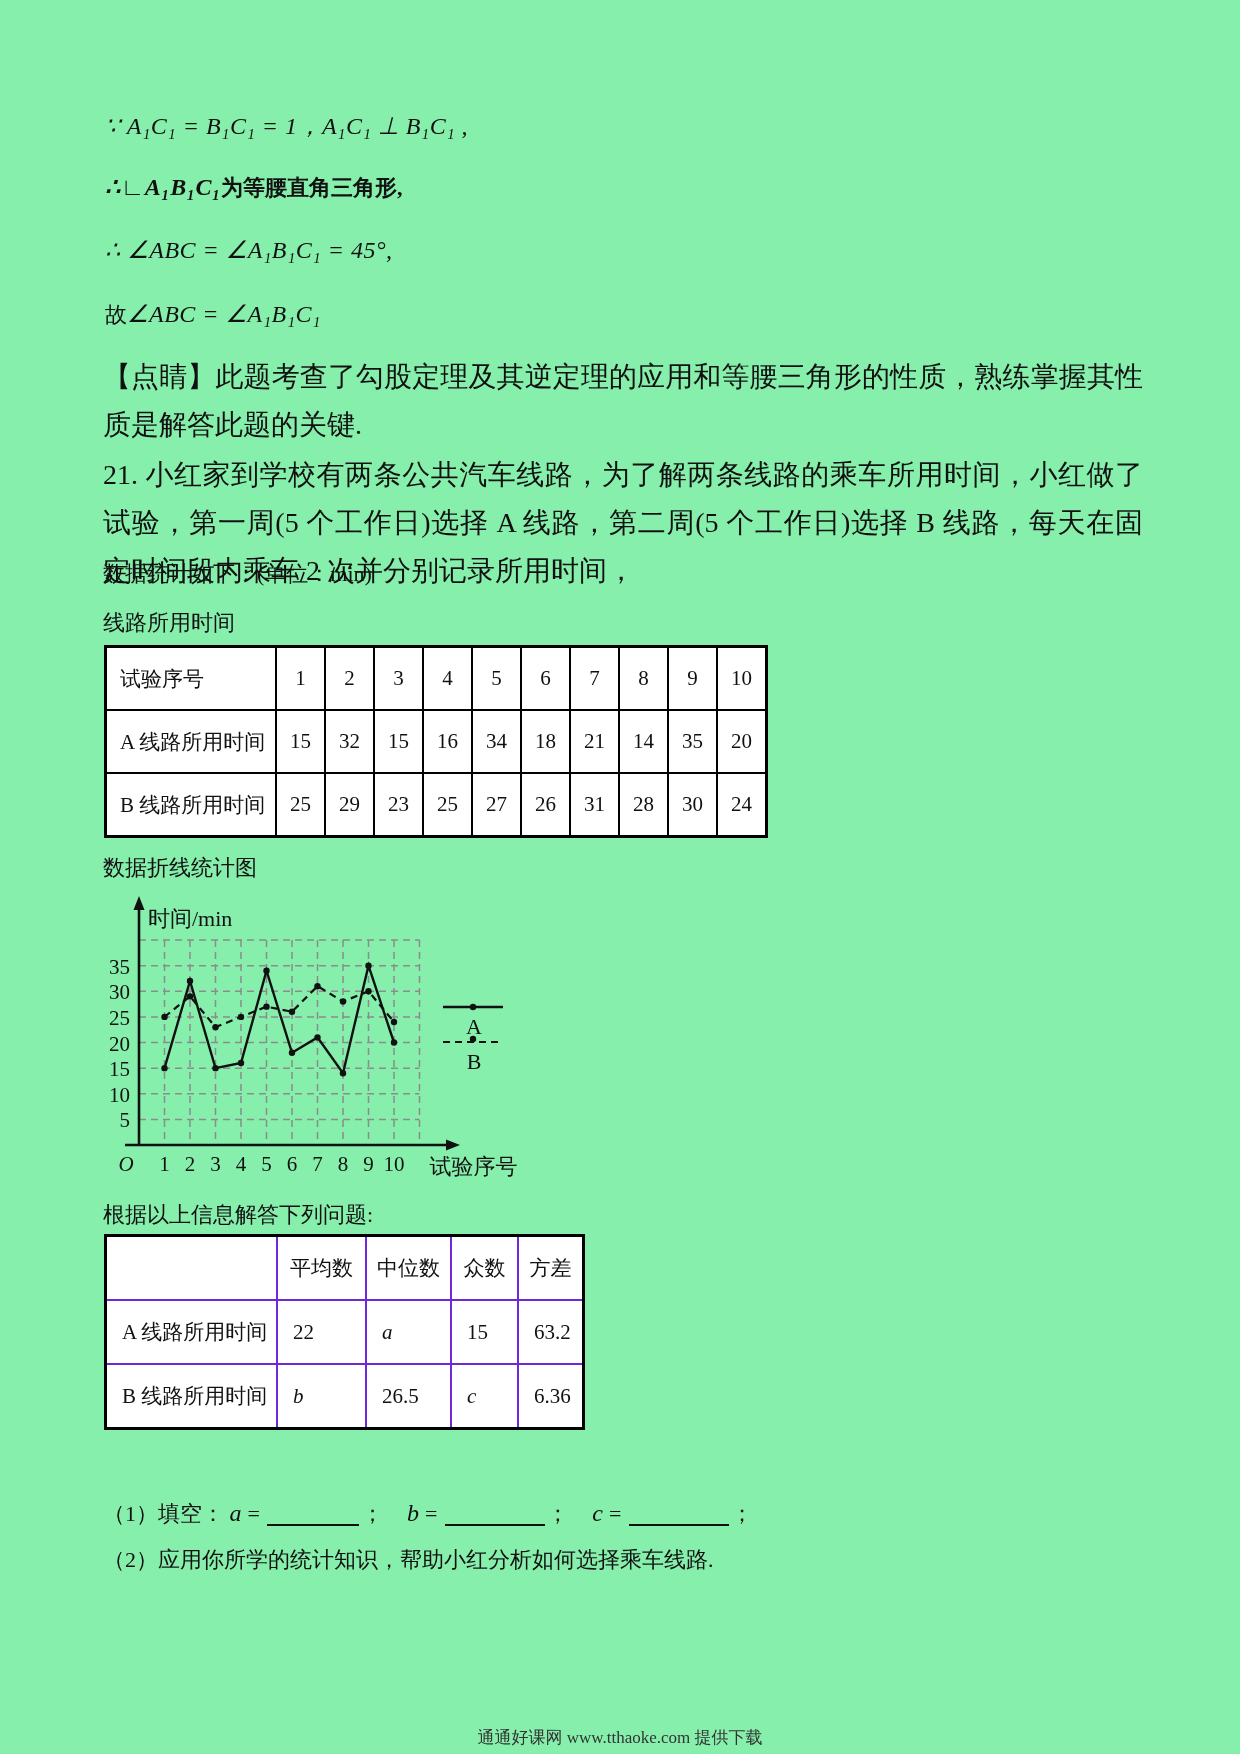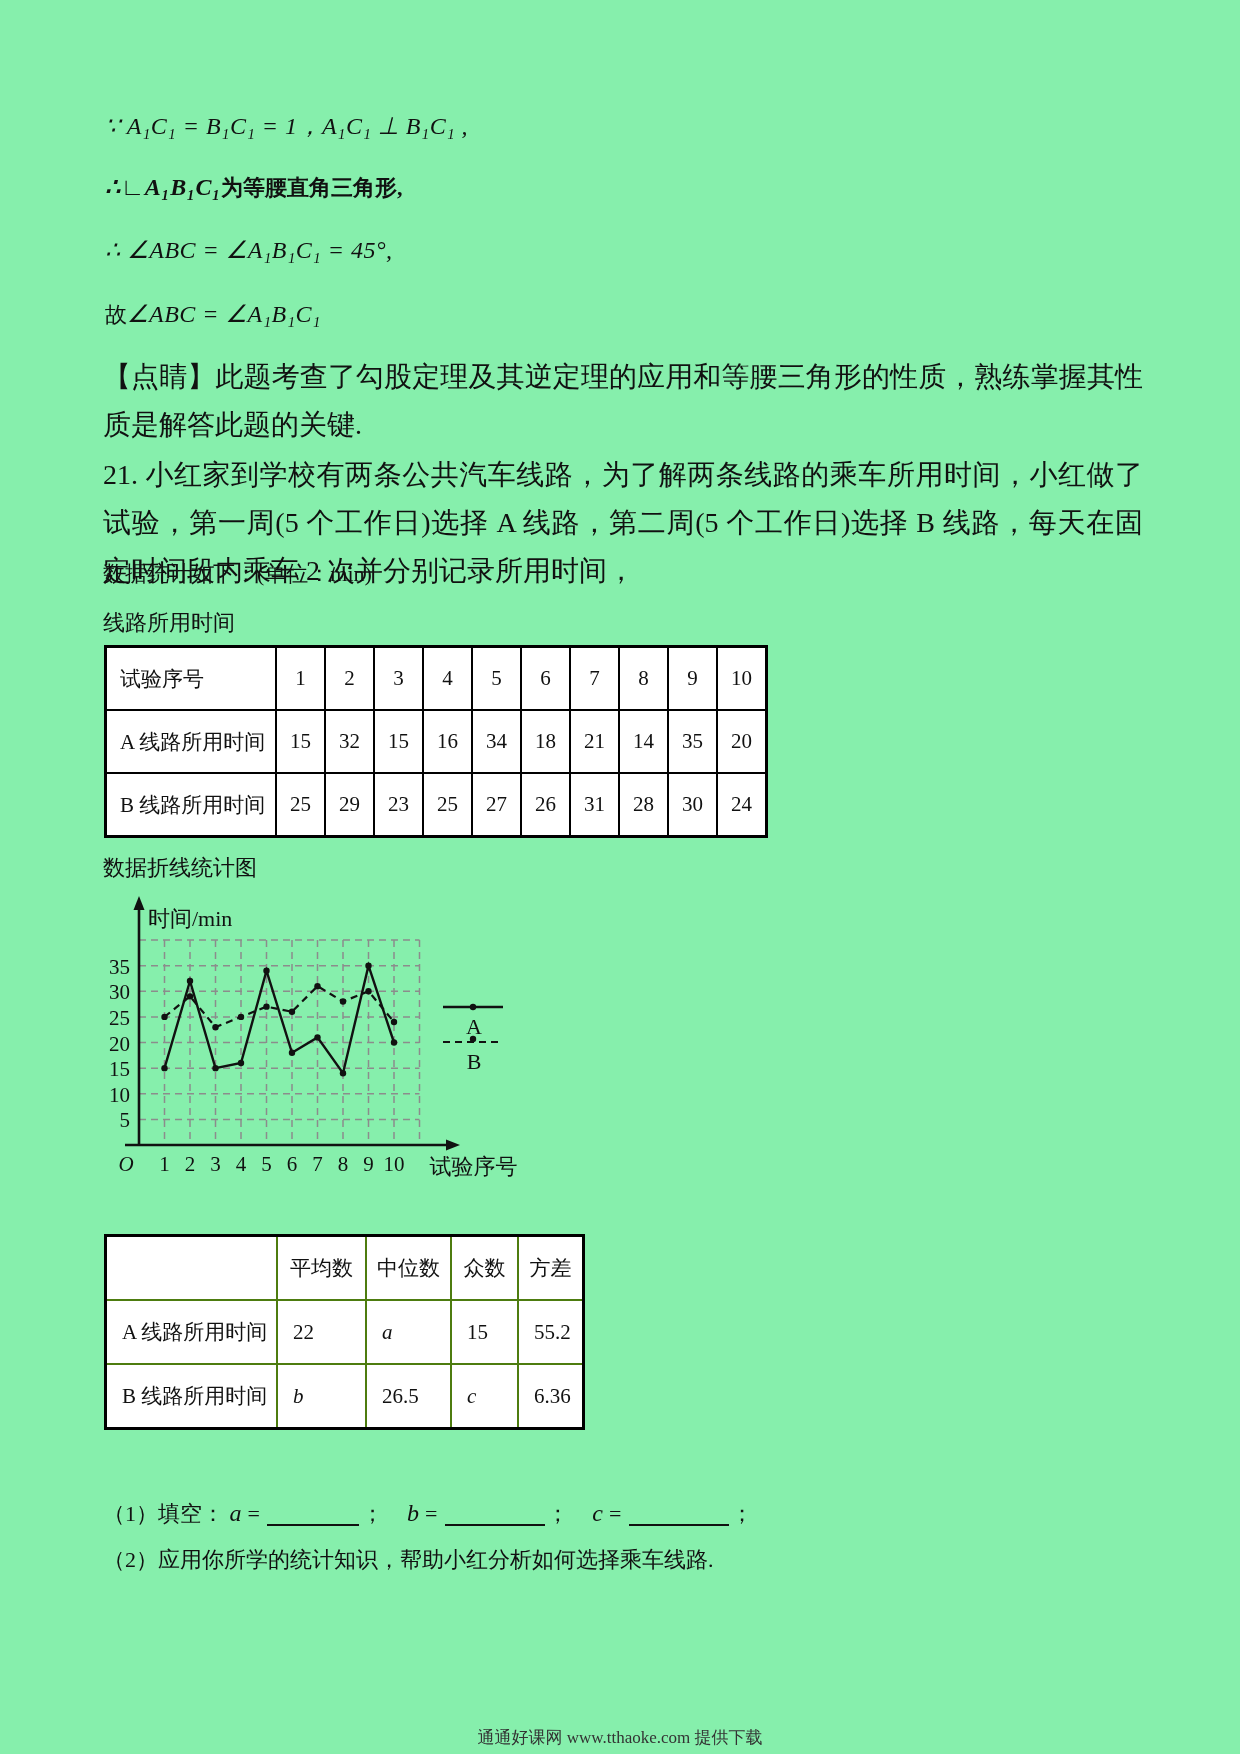--- a/index.html
+++ b/index.html
@@ -11,21 +11,21 @@
   .para{left:103px;width:1040px;font-size:28px;line-height:48px;text-align:justify;text-justify:inter-character;}
   .single{left:103px;font-size:22px;line-height:34px;}
   
   table{border-collapse:collapse;background:#fff;}
   .t1{border:3px solid #000;}
   .t1 td{border:2px solid #000;font-size:21px;text-align:center;height:61px;padding:0;}
   .t1 td.lbl{width:155px;text-align:left;padding-left:13px;}
   .t1 td.num{width:47px;}
   
   .t2{border:3px solid #000;}
-  .t2 td{border:2px solid #4d7c0f;font-size:21px;height:62px;text-align:left;padding:0 6px 0 15px;}
+  .t2 td{border:2px solid #6d28d9;font-size:21px;height:62px;text-align:left;padding:0 6px 0 15px;}
   .t2 td.hdr{text-align:center;padding:0 10px;}
   .t2 td.c0{width:148px;}
   .t2 td.c1{width:66px;}
   .t2 td.c2{width:62px;}
   .t2 td.c3{width:44px;}
   .t2 td.c4{width:42px;}
   .t2 .var{font-style:italic;font-family:"Liberation Serif",serif;}
   
   svg text{fill:#111;font-family:"Liberation Serif",serif;}
   .grid{stroke:#8c8c8c;stroke-width:1.5;stroke-dasharray:7 5;fill:none;}
@@ -178,36 +178,37 @@
       <circle cx="187" cy="118.75" r="3.2" class="dot"></circle>
       <circle cx="212.5" cy="93.125" r="3.2" class="dot"></circle>
       <circle cx="238" cy="108.5" r="3.2" class="dot"></circle>
       <circle cx="263.5" cy="98.25" r="3.2" class="dot"></circle>
       <circle cx="289" cy="129" r="3.2" class="dot"></circle>
       <line x1="338" y1="149" x2="398" y2="149" class="sB"></line>
       <circle cx="368" cy="146" r="3.2" class="dot"></circle>
       <text x="369" y="176" class="t22" text-anchor="middle">B</text>
     </svg>
 
+  <div class="abs single" style="top:1198px;">根据以上信息解答下列问题:</div>
 
   <table class="t2 abs" style="top:1234px;left:104px;">
     <tbody>
         <tr>
           <td class="hdr c0"></td>
           <td class="hdr c1">平均数</td>
           <td class="hdr c2">中位数</td>
           <td class="hdr c3">众数</td>
           <td class="hdr c4">方差</td>
         </tr>
         <tr>
           <td class="c0">A 线路所用时间</td>
           <td class="c1">22</td>
           <td class="c2 var">a</td>
           <td class="c3">15</td>
-          <td class="c4">55.2</td>
+          <td class="c4">63.2</td>
         </tr>
         <tr>
           <td class="c0">B 线路所用时间</td>
           <td class="c1 var">b</td>
           <td class="c2">26.5</td>
           <td class="c3 var">c</td>
           <td class="c4">6.36</td>
         </tr>
       </tbody>
   </table>

